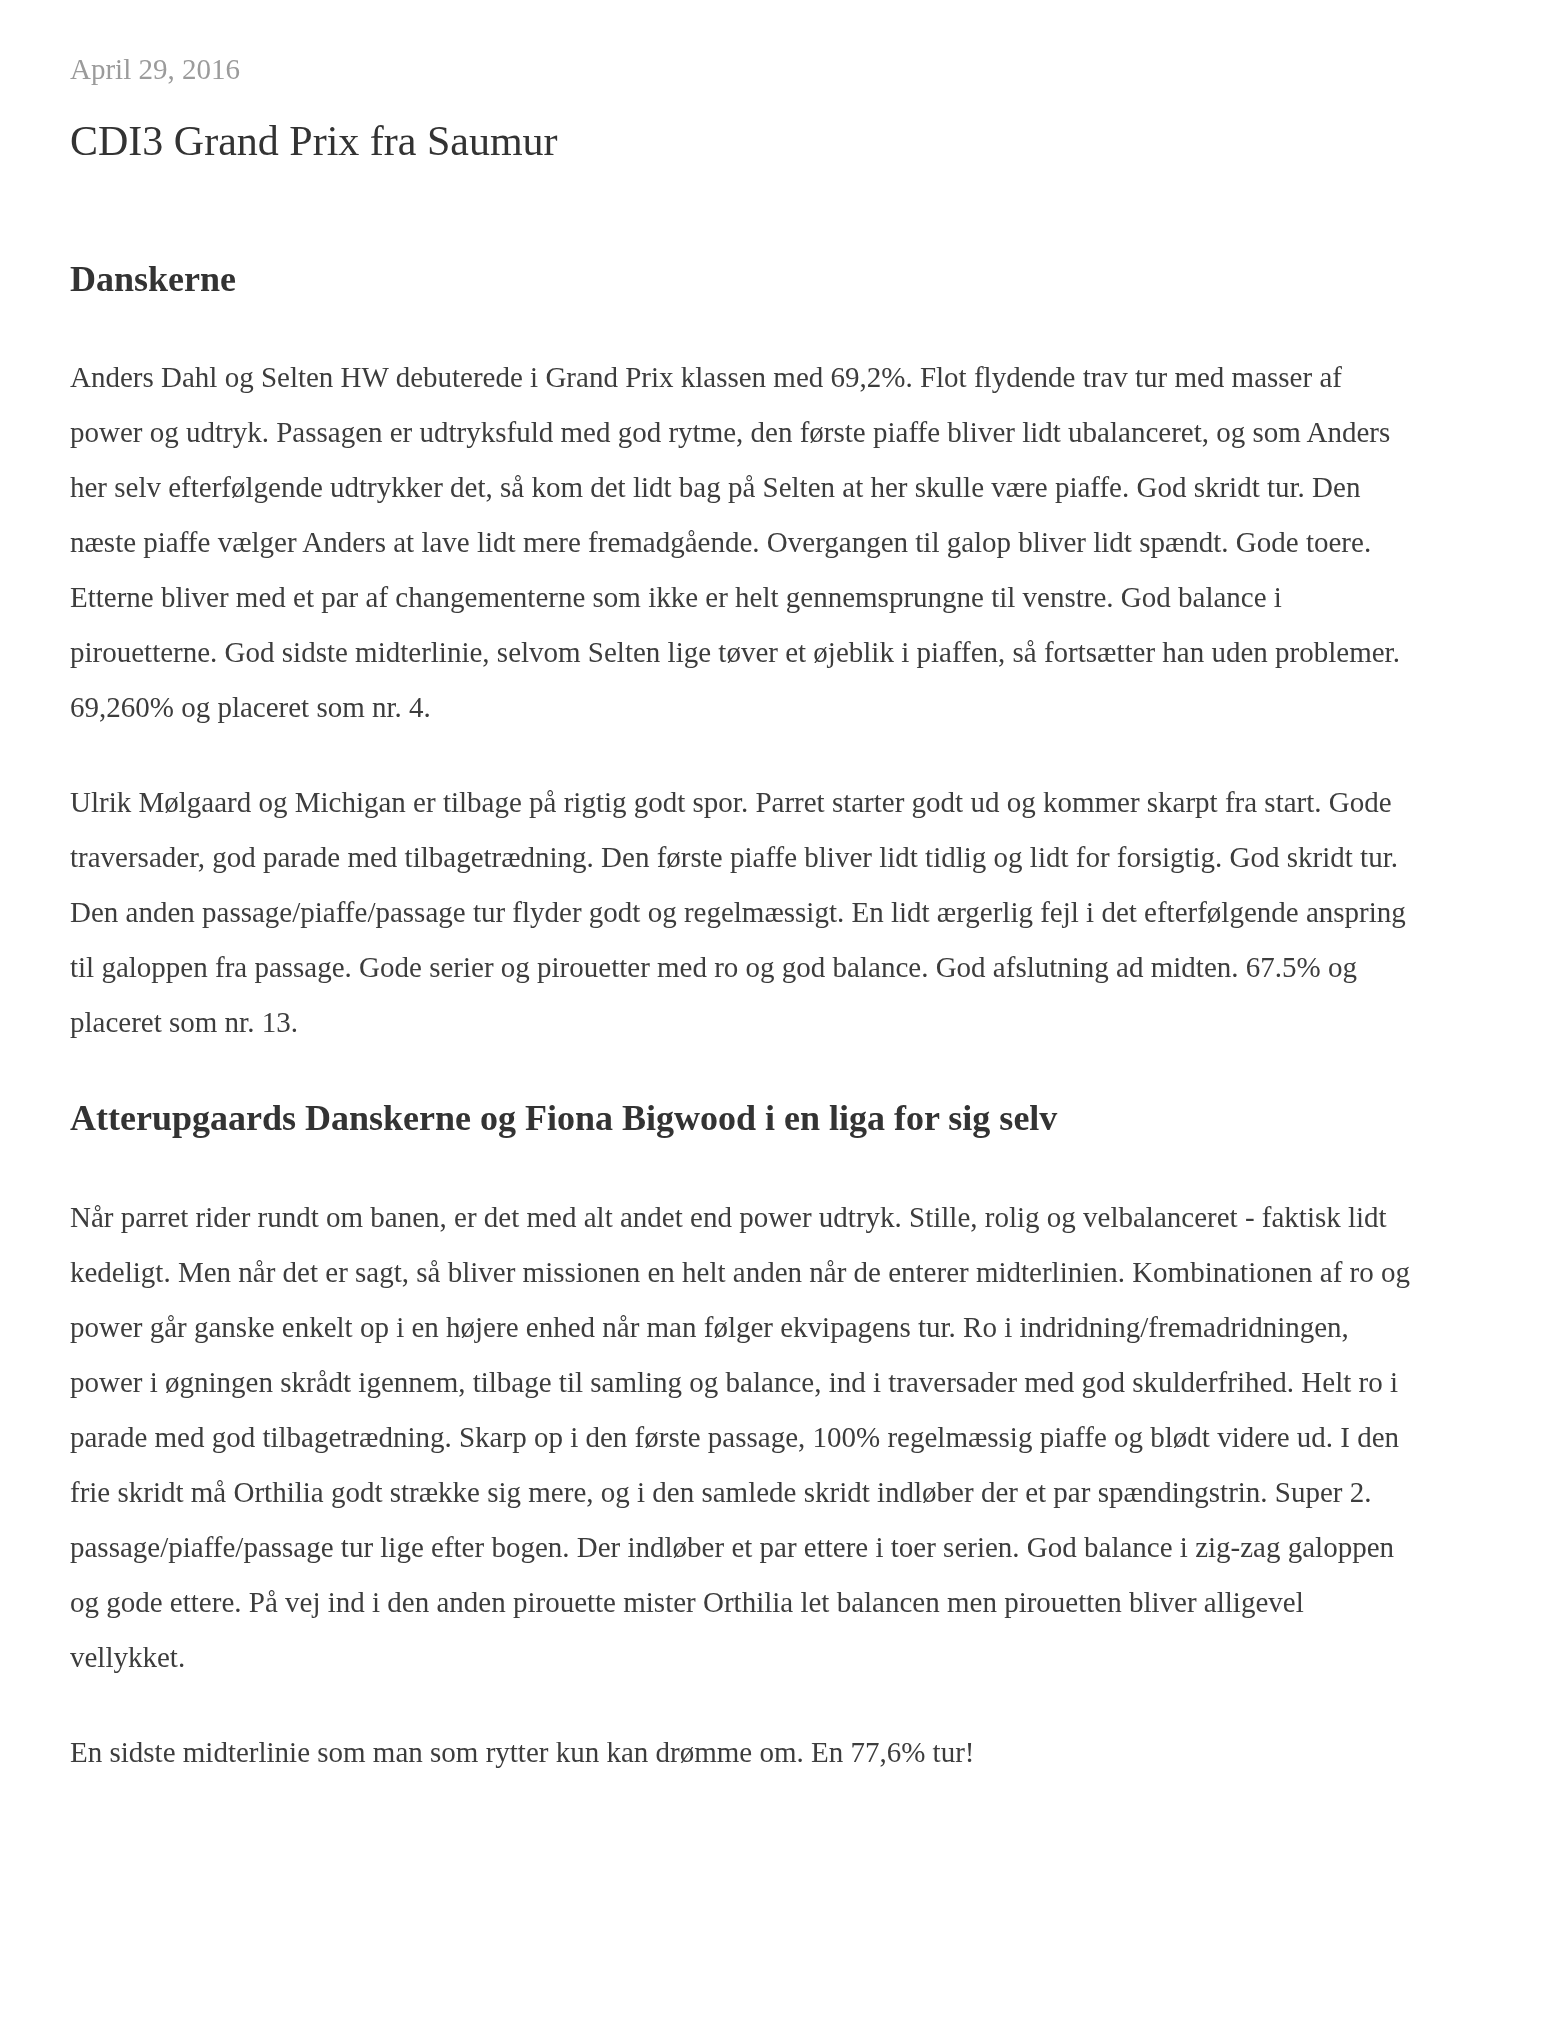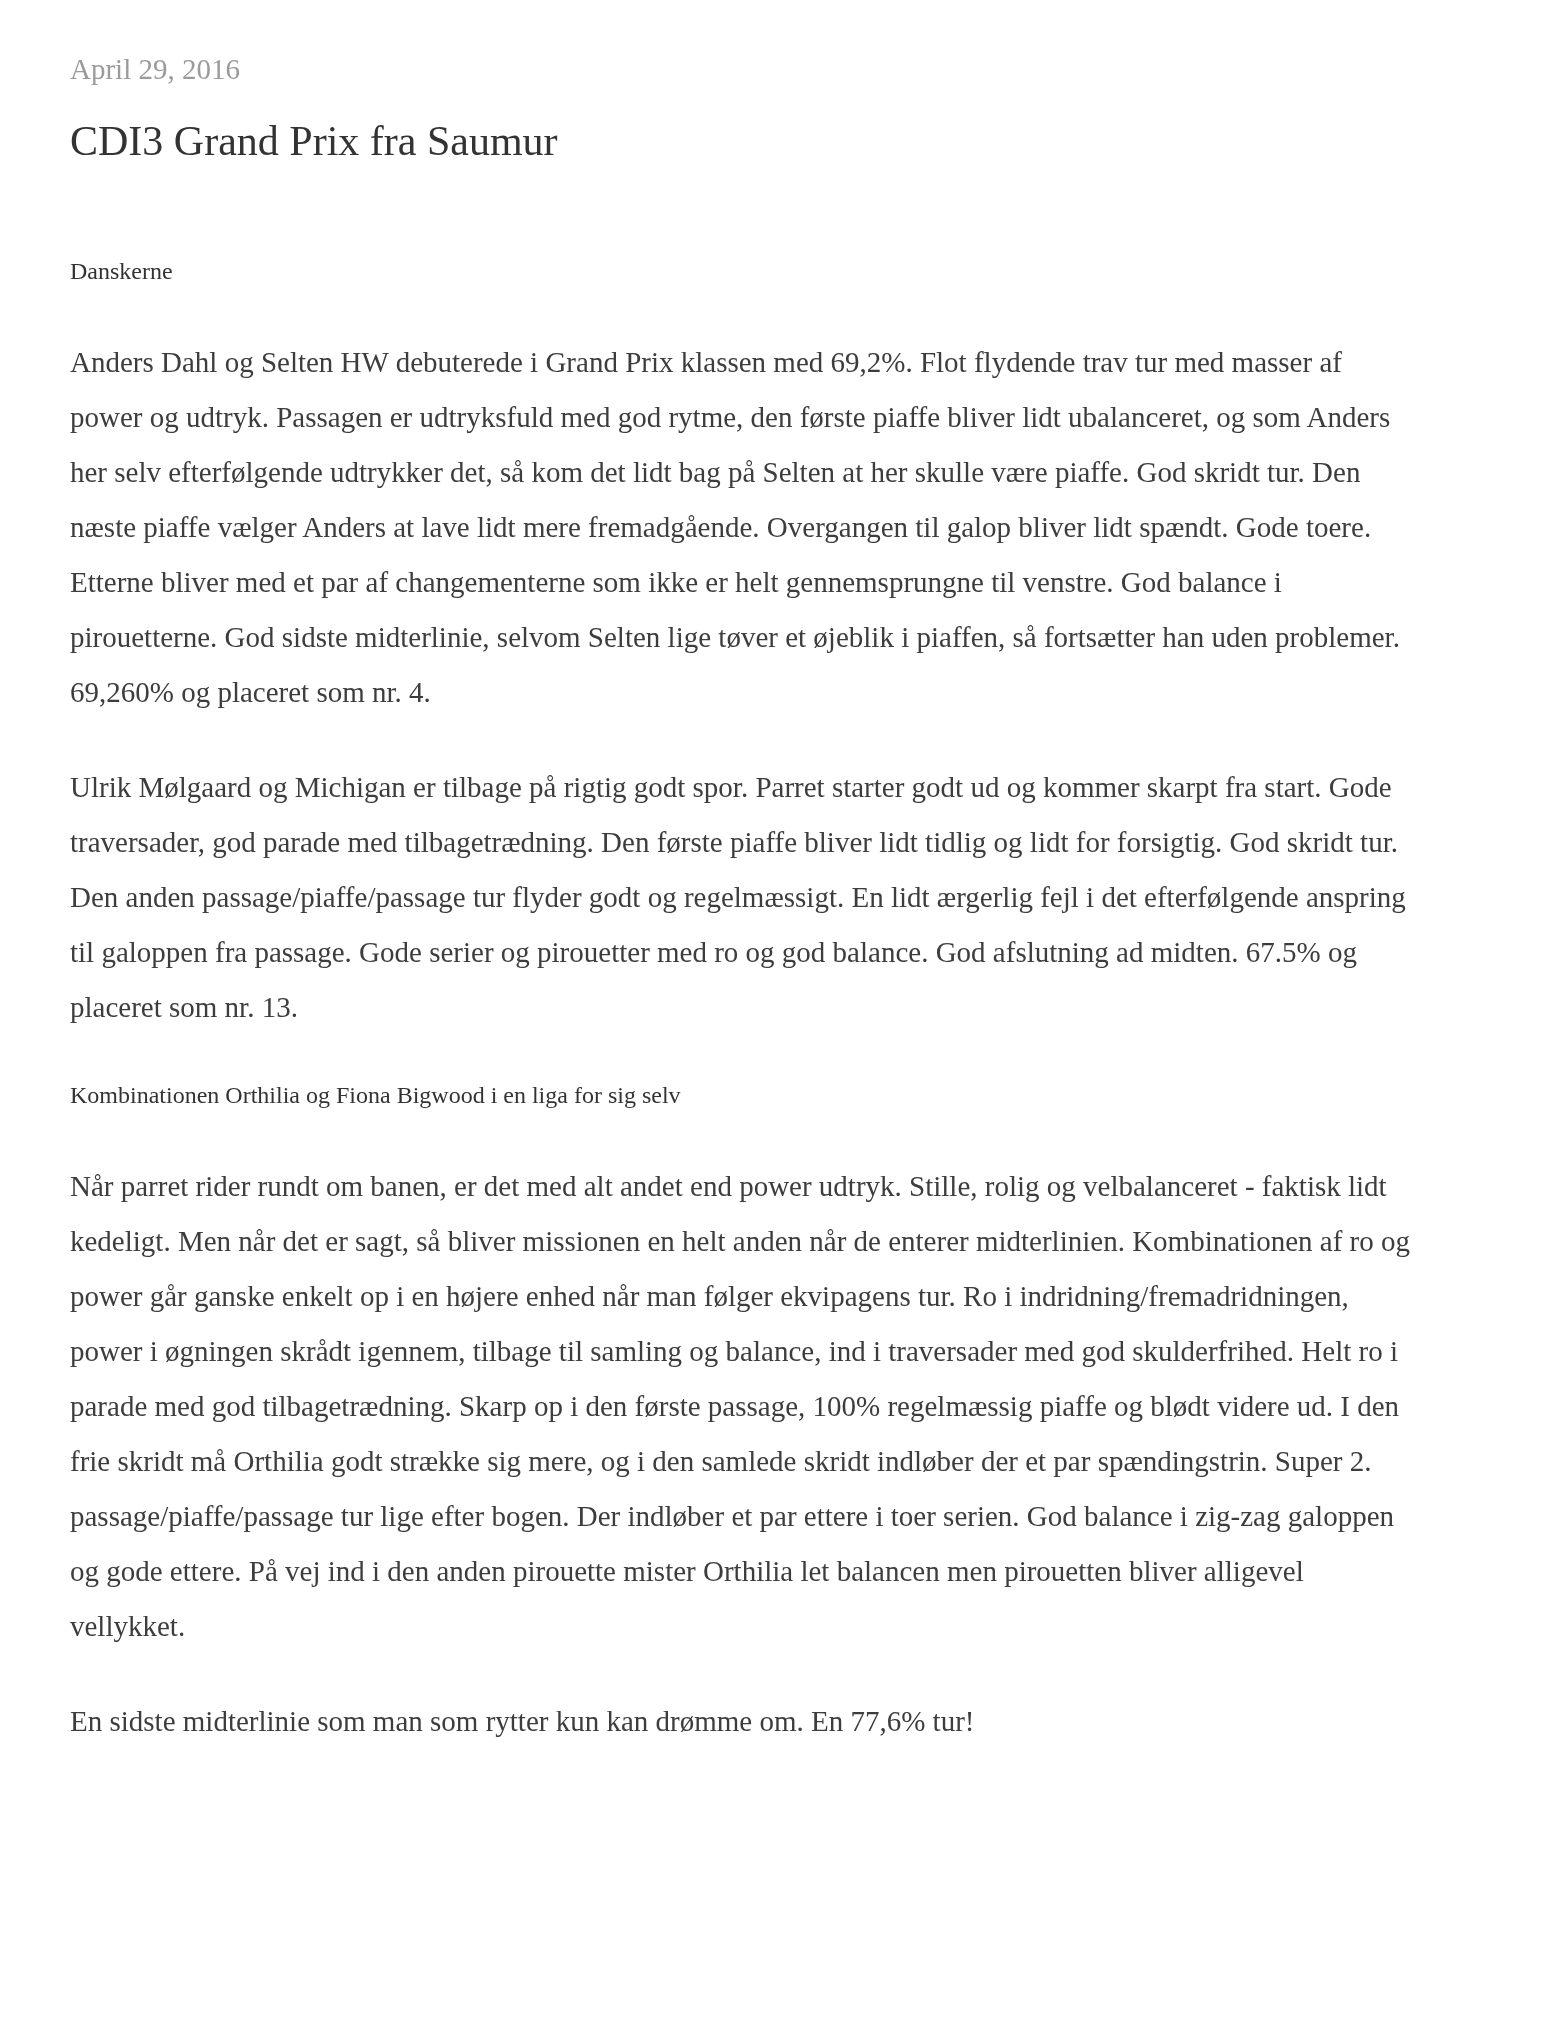--- a/index.html
+++ b/index.html
@@ -29,22 +29,22 @@
   }
   .post-title {
     font-size: 42px;
     font-weight: 400;
     line-height: 1.25;
     color: #333333;
     margin: 26px 0 88px 0;
     letter-spacing: 0px;
   }
   .section-heading {
-    font-size: 24px;
-    font-weight: 400;
+    font-size: 36px;
+    font-weight: 700;
     line-height: 1.3;
     color: #333333;
     margin: 45px 0 48px 0;
   }
   .body-paragraph {
     font-size: 29px;
     line-height: 55px;
     color: #3d3d3d;
     margin: 0 0 40px 0;
     text-align: left;
@@ -59,21 +59,21 @@
     <div class="post-date">April 29, 2016</div>
 
     <h1 class="post-title">CDI3 Grand Prix fra Saumur</h1>
 
     <h2 class="section-heading">Danskerne</h2>
 
     <p class="body-paragraph">Anders Dahl og Selten HW debuterede i Grand Prix klassen med 69,2%. Flot flydende trav tur med masser af power og udtryk. Passagen er udtryksfuld med god rytme, den første piaffe bliver lidt ubalanceret, og som Anders her selv efterfølgende udtrykker det, så kom det lidt bag på Selten at her skulle være piaffe. God skridt tur. Den næste piaffe vælger Anders at lave lidt mere fremadgående. Overgangen til galop bliver lidt spændt. Gode toere. Etterne bliver med et par af changementerne som ikke er helt gennemsprungne til venstre. God balance i pirouetterne. God sidste midterlinie, selvom Selten lige tøver et øjeblik i piaffen, så fortsætter han uden problemer. 69,260% og placeret som nr. 4.</p>
 
     <p class="body-paragraph">Ulrik Mølgaard og Michigan er tilbage på rigtig godt spor. Parret starter godt ud og kommer skarpt fra start. Gode traversader, god parade med tilbagetrædning. Den første piaffe bliver lidt tidlig og lidt for forsigtig. God skridt tur. Den anden passage/piaffe/passage tur flyder godt og regelmæssigt. En lidt ærgerlig fejl i det efterfølgende anspring til galoppen fra passage. Gode serier og pirouetter med ro og god balance. God afslutning ad midten. 67.5% og placeret som nr. 13.</p>
 
-    <h2 class="section-heading">Kombinationen Orthilia og Fiona Bigwood i en liga for sig selv</h2>
+    <h2 class="section-heading">Atterupgaards Danskerne og Fiona Bigwood i en liga for sig selv</h2>
 
 
     <p class="body-paragraph">Når parret rider rundt om banen, er det med alt andet end power udtryk. Stille, rolig og velbalanceret - faktisk lidt kedeligt. Men når det er sagt, så bliver missionen en helt anden når de enterer midterlinien. Kombinationen af ro og power går ganske enkelt op i en højere enhed når man følger ekvipagens tur. Ro i indridning/fremadridningen, power i øgningen skrådt igennem, tilbage til samling og balance, ind i traversader med god skulderfrihed. Helt ro i parade med god tilbagetrædning. Skarp op i den første passage, 100% regelmæssig piaffe og blødt videre ud. I den frie skridt må Orthilia godt strække sig mere, og i den samlede skridt indløber der et par spændingstrin. Super 2. passage/piaffe/passage tur lige efter bogen. Der indløber et par ettere i toer serien. God balance i zig-zag galoppen og gode ettere. På vej ind i den anden pirouette mister Orthilia let balancen men pirouetten bliver alligevel vellykket.</p>
 
     <p class="body-paragraph">En sidste midterlinie som man som rytter kun kan drømme om. En 77,6% tur!</p>
 
   </article>
 </div>
 
 </body></html>

